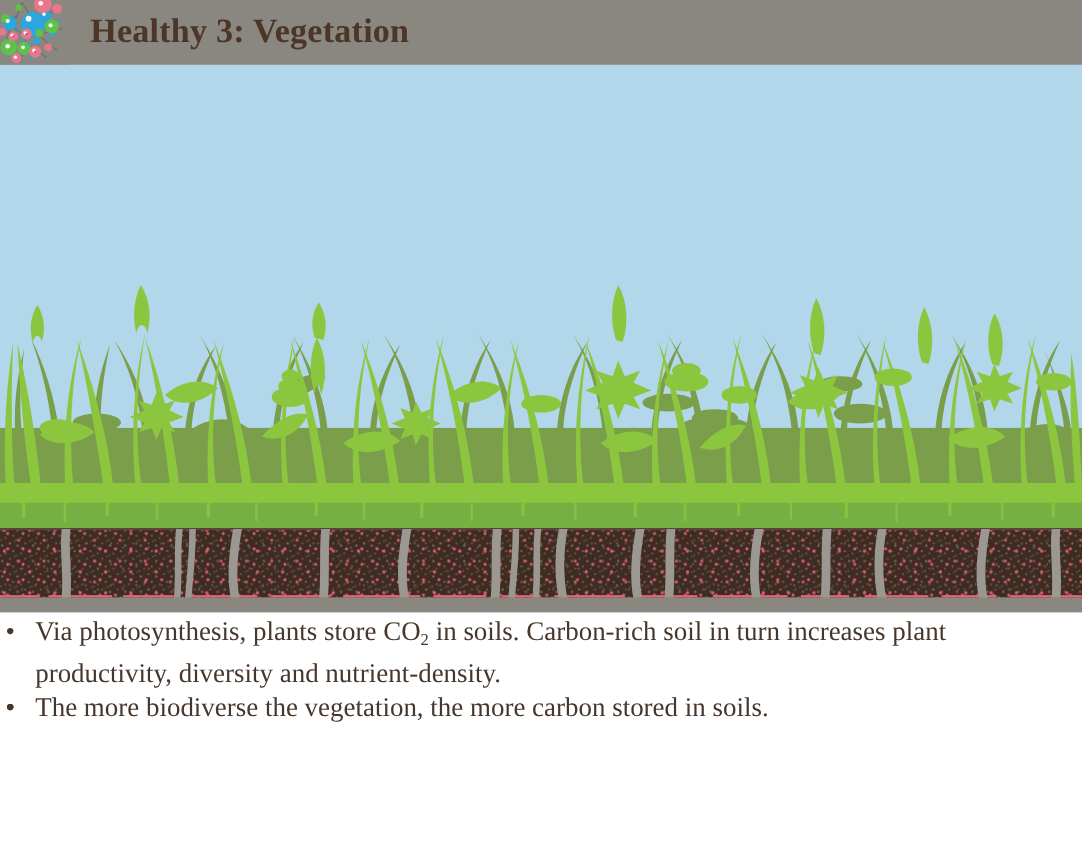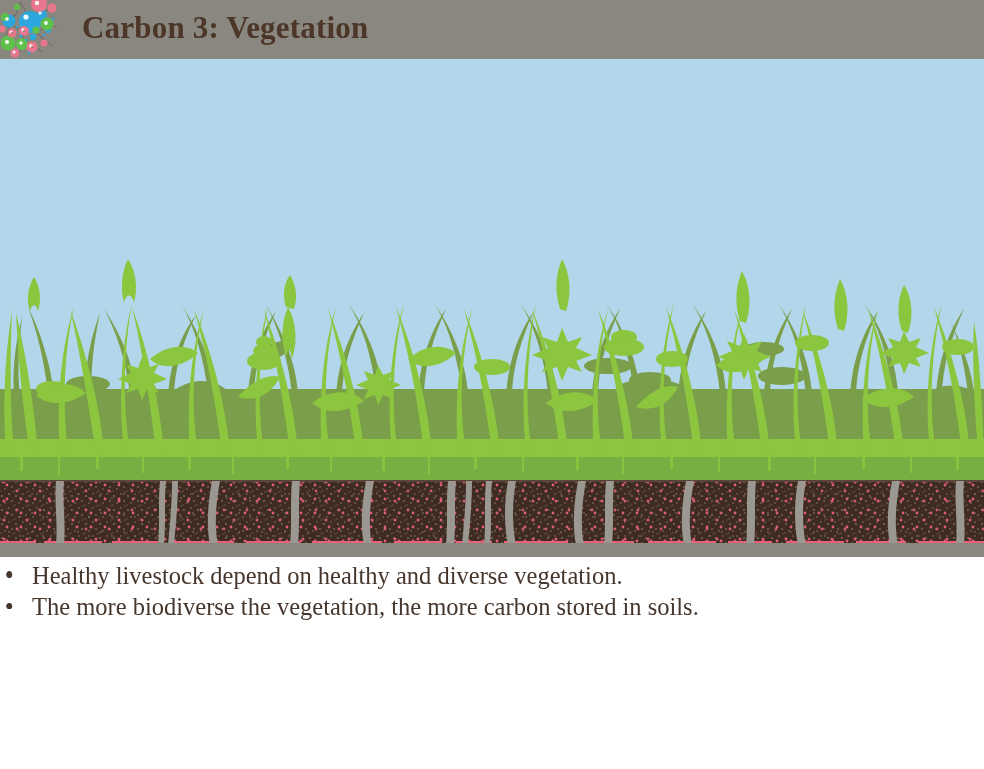--- a/index.html
+++ b/index.html
@@ -172,21 +172,21 @@
           <circle cx="26" cy="40" r="1.2"></circle>
           <circle cx="38" cy="25" r="1.4"></circle>
           <circle cx="17" cy="27" r="1.2"></circle>
           <circle cx="44" cy="35" r="1.3"></circle>
           <circle cx="29" cy="53" r="1.4"></circle>
           <circle cx="53" cy="19" r="1.3"></circle>
         </g>
       </svg>
     </div>
 
-    <div id="header-title">Carbon 3: Vegetation</div>
+    <div id="header-title">Healthy 3: Vegetation</div>
   </div>
 
   <div id="illustration">
     <svg width="984" height="498" viewBox="0 0 984 498">
       <defs>
 
         <pattern id="soilSpeckle" width="14" height="14" patternUnits="userSpaceOnUse">
           <rect width="14" height="14" fill="#3e2c23"></rect>
           <circle cx="2" cy="3" r="1.1" fill="#8d7a63" opacity="0.75"></circle>
           <circle cx="9" cy="1" r="0.9" fill="#8d7a63" opacity="0.6"></circle>
@@ -421,24 +421,24 @@
 
         <rect x="0" y="484" width="984" height="14" fill="#8a8680"></rect>
       </g>
     </svg>
   </div>
 
   <div id="body-copy">
     <ul class="bullets">
       <li>
         <span class="dot">•</span>
+        <span class="bullet-text"><span>Via photosynthesis, plants store CO</span><sub>2</sub><span> in soils.  Carbon-rich soil in turn increases plant productivity, diversity and nutrient-density.</span></span>
       </li>
       <li>
         <span class="dot">•</span>
-        <span class="bullet-text">Healthy livestock depend on healthy and diverse vegetation.</span>
       </li>
       <li>
         <span class="dot">•</span>
       </li>
       <li>
         <span class="dot">•</span>
         <span class="bullet-text">The more biodiverse the vegetation, the more carbon stored in soils.</span>
       </li>
     </ul>
   </div>

